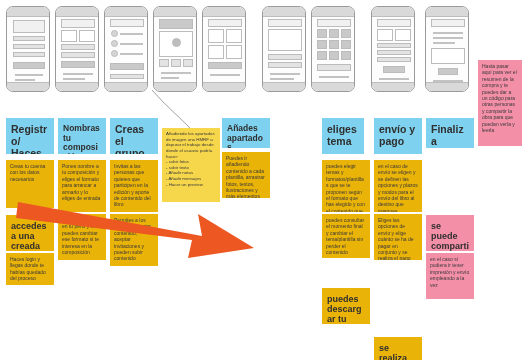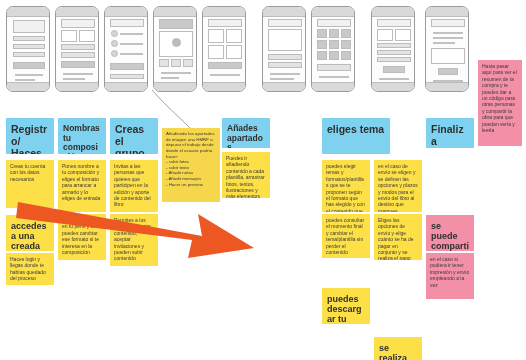--- a/index.html
+++ b/index.html
@@ -47,21 +47,21 @@
     word-wrap:break-word;
   }
   .note.title{
     font-size:10.5px;
     font-weight:700;
     line-height:1.12;
     color:#2f2f2f;
     padding:6px 5px;
   }
   .note.blue{background:#7fd2ef;}
-  .note.orange{background:#fde047;}
+  .note.orange{background:#eab308;}
   .note.yellow{background:#f6d64b;}
   .note.pink{background:#f48fa8;}
 
   
   #arrow{position:absolute;left:16px;top:196px;width:240px;height:66px;}
 
   
   #leader{position:absolute;left:150px;top:88px;width:60px;height:42px;}
 </style>
 </head>
@@ -224,24 +224,25 @@
 
   <div class="note yellow" style="left:162px;top:128px;width:58px;height:74px;font-size:4.4px;white-space:pre-line;">Añadiendo los apartados de imagen una HMRF a depurar el trabajo desde donde el usuario podría hacer:
 - subir fotos
 - subir texto
 - Añadir notas
 - Añadir mensajes
 - Hacer un preview</div>
   <div class="note title blue" style="left:222px;top:118px;width:48px;height:30px;font-size:8.5px;">Añades apartados</div>
   <div class="note orange" style="left:222px;top:152px;width:48px;height:46px;">Puedes ir añadiendo contenido a cada plantilla, arrastrar fotos, textos, ilustraciones y más elementos</div>
 
-  <div class="note title blue" style="left:322px;top:118px;width:68px;height:36px;white-space:pre-line;">eliges tema</div>
+  <div class="note title blue" style="left:322px;top:118px;width:42px;height:36px;white-space:pre-line;">eliges tema</div>
   <div class="note orange" style="left:322px;top:160px;width:48px;height:52px;">puedes elegir temas y formatos/plantillas que se te proponen según el formato que has elegido y con el contenido que ya tienes</div>
   <div class="note orange" style="left:322px;top:214px;width:48px;height:44px;">puedes consultar el momento final y cambiar el tema/plantilla sin perder el contenido</div>
 
+  <div class="note title blue" style="left:374px;top:118px;width:48px;height:36px;white-space:pre-line;">envío y pago</div>
   <div class="note orange" style="left:374px;top:160px;width:48px;height:52px;">en el caso de envío se eligen y se definen las opciones y plazos y modos para el envío del libro al destino que marques</div>
   <div class="note orange" style="left:374px;top:214px;width:48px;height:46px;">Eliges las opciones de envío y elige cuánto se ha de pagar en conjunto y se realiza el pago pertinente</div>
   <div class="note title orange" style="left:322px;top:288px;width:48px;height:36px;font-size:9px;">puedes descargar tu obra</div>
   <div class="note title orange" style="left:374px;top:337px;width:48px;height:23px;font-size:9px;">se realiza el pago</div>
 
   <div class="note title blue" style="left:426px;top:118px;width:48px;height:30px;">Finaliza</div>
   <div class="note title pink" style="left:426px;top:215px;width:48px;height:36px;font-size:9px;">se puede compartir en redes a la vez</div>
   <div class="note pink" style="left:426px;top:253px;width:48px;height:46px;">en el caso si pudiera ir tener impresión y envío empleando a la vez</div>
   <div class="note pink" style="left:478px;top:60px;width:44px;height:86px;">Hasta pasar aquí para ver el resumen de la compra y te puedes dar a un código para otras personas y compartir la obra para que puedan verla y leerla</div>
 

